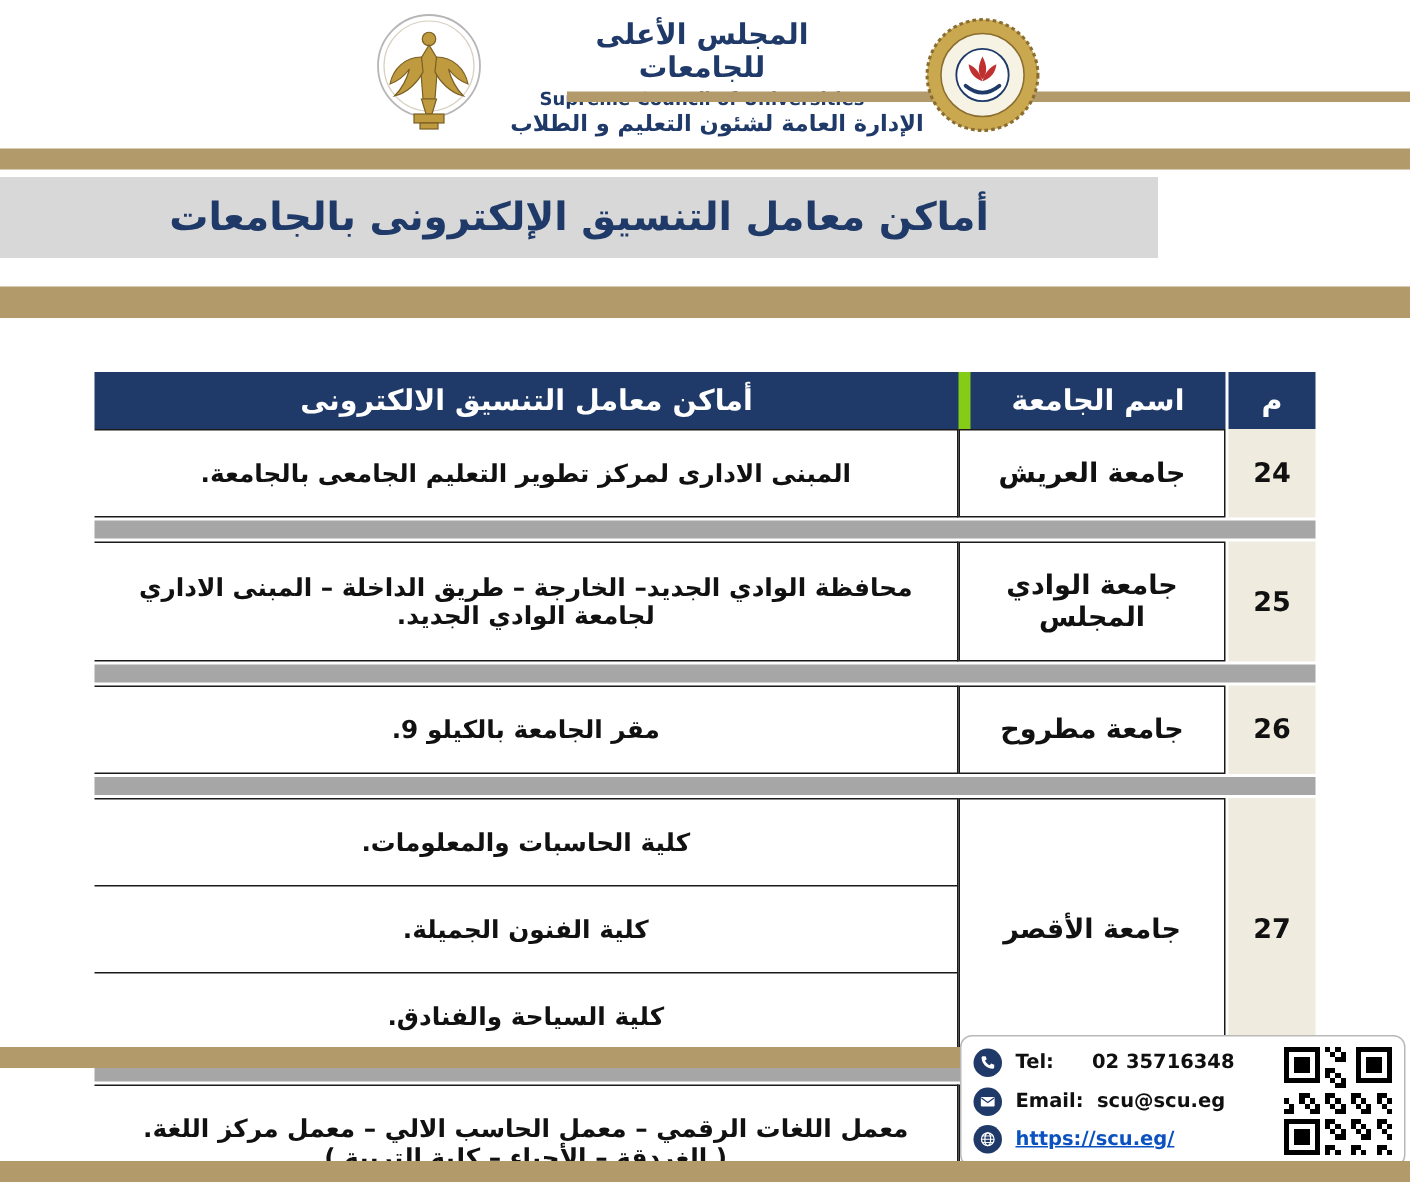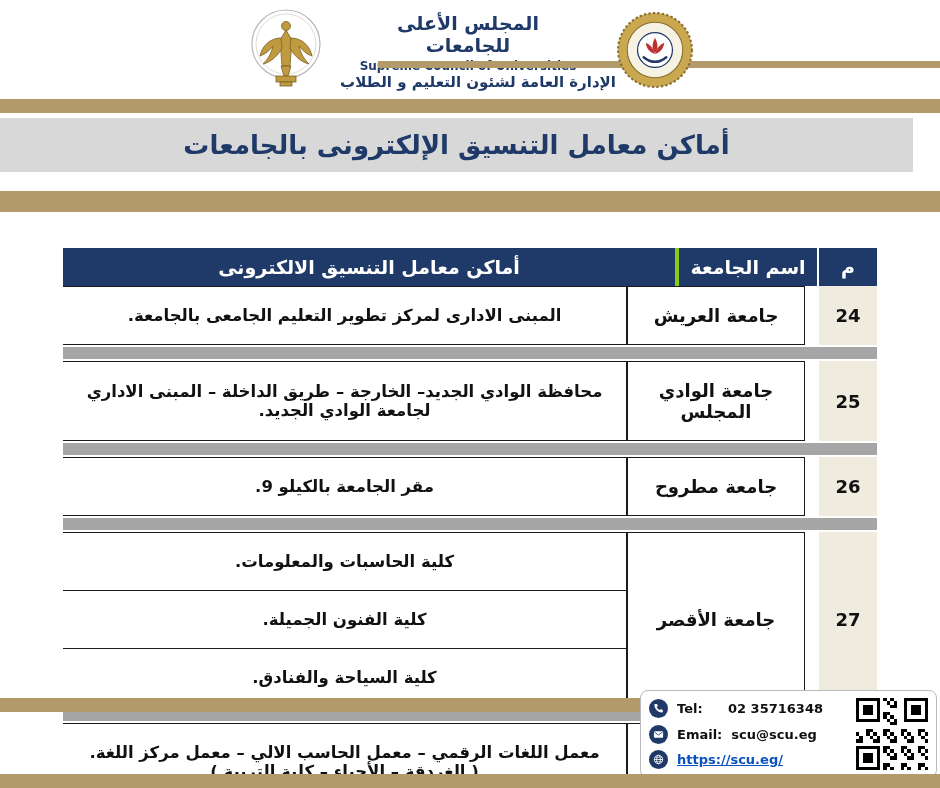--- a/index.html
+++ b/index.html
@@ -26,35 +26,35 @@
   .hdr-text{position:absolute;left:358px;top:12px;width:220px;text-align:center;color:var(--navy);direction:rtl;}
   .org-ar{font-size:19px;font-weight:bold;}
   .org-en{font-size:12px;font-weight:bold;margin-top:3px;direction:ltr;}
   .hdr-line{position:absolute;left:378px;top:61px;width:562px;height:7px;z-index:1;}
   .dept{position:absolute;left:338px;top:73px;width:280px;text-align:center;
         font-size:15px;font-weight:bold;color:var(--navy);direction:rtl;z-index:2;}
   .hdr-medal{position:absolute;left:616px;top:11px;width:78px;height:78px;z-index:3;}
 
   
   .bar-top{position:absolute;left:0;top:99px;width:940px;height:14px;}
-  .title-band{position:absolute;left:0;top:118px;width:913px;height:54px;background:var(--band);
+  .title-band{position:absolute;left:0;top:118px;width:772px;height:54px;background:var(--band);
               display:flex;align-items:center;justify-content:center;direction:rtl;}
   .title-band h1{margin:0;font-size:26px;font-weight:bold;color:var(--navy);}
   .bar-2{position:absolute;left:0;top:191px;width:940px;height:21px;}
 
   
   .table{position:absolute;left:63px;top:248px;width:814px;direction:rtl;}
   .thead{display:flex;background:var(--navy);color:#fff;font-weight:bold;height:38px;}
   .th{display:flex;align-items:center;justify-content:center;height:100%;font-size:19px;}
   .th-num{width:60px;border-left:2px solid #fff;}
-  .th-uni{width:142px;border-left:4px solid #84cc16;}
+  .th-uni{width:178px;border-left:8px solid #84cc16;}
   .th-loc{flex:1;}
   .trow{display:flex;align-items:stretch;min-height:42px;background:#fff;}
   .cell{display:flex;align-items:center;justify-content:center;text-align:center;font-weight:bold;}
-  .cell.num{width:58px;background:var(--cream);font-size:18px;margin-left:14px;direction:ltr;}
+  .cell.num{width:58px;background:var(--cream);font-size:18px;margin-left:2px;direction:ltr;}
   .cell.uni{width:178px;border:1px solid #1a1a1a;font-size:18px;padding:18px 6px;}
   .cell.loc{flex:1;border:1px solid #1a1a1a;border-left:none;flex-direction:column;align-items:stretch;font-size:16.5px;}
   .loc-item{flex:1;min-height:34px;display:flex;align-items:center;justify-content:center;
             padding:19px 12px;white-space:pre-line;text-align:center;}
   .loc-item + .loc-item{border-top:1px solid #1a1a1a;}
   .sep{height:12px;background:var(--sep);margin:2px 0;}
 
   
   .f-bar{position:absolute;left:0;top:698px;width:646px;height:14px;}
   .contact{position:absolute;left:640px;top:690px;width:297px;height:88px;background:#fff;

